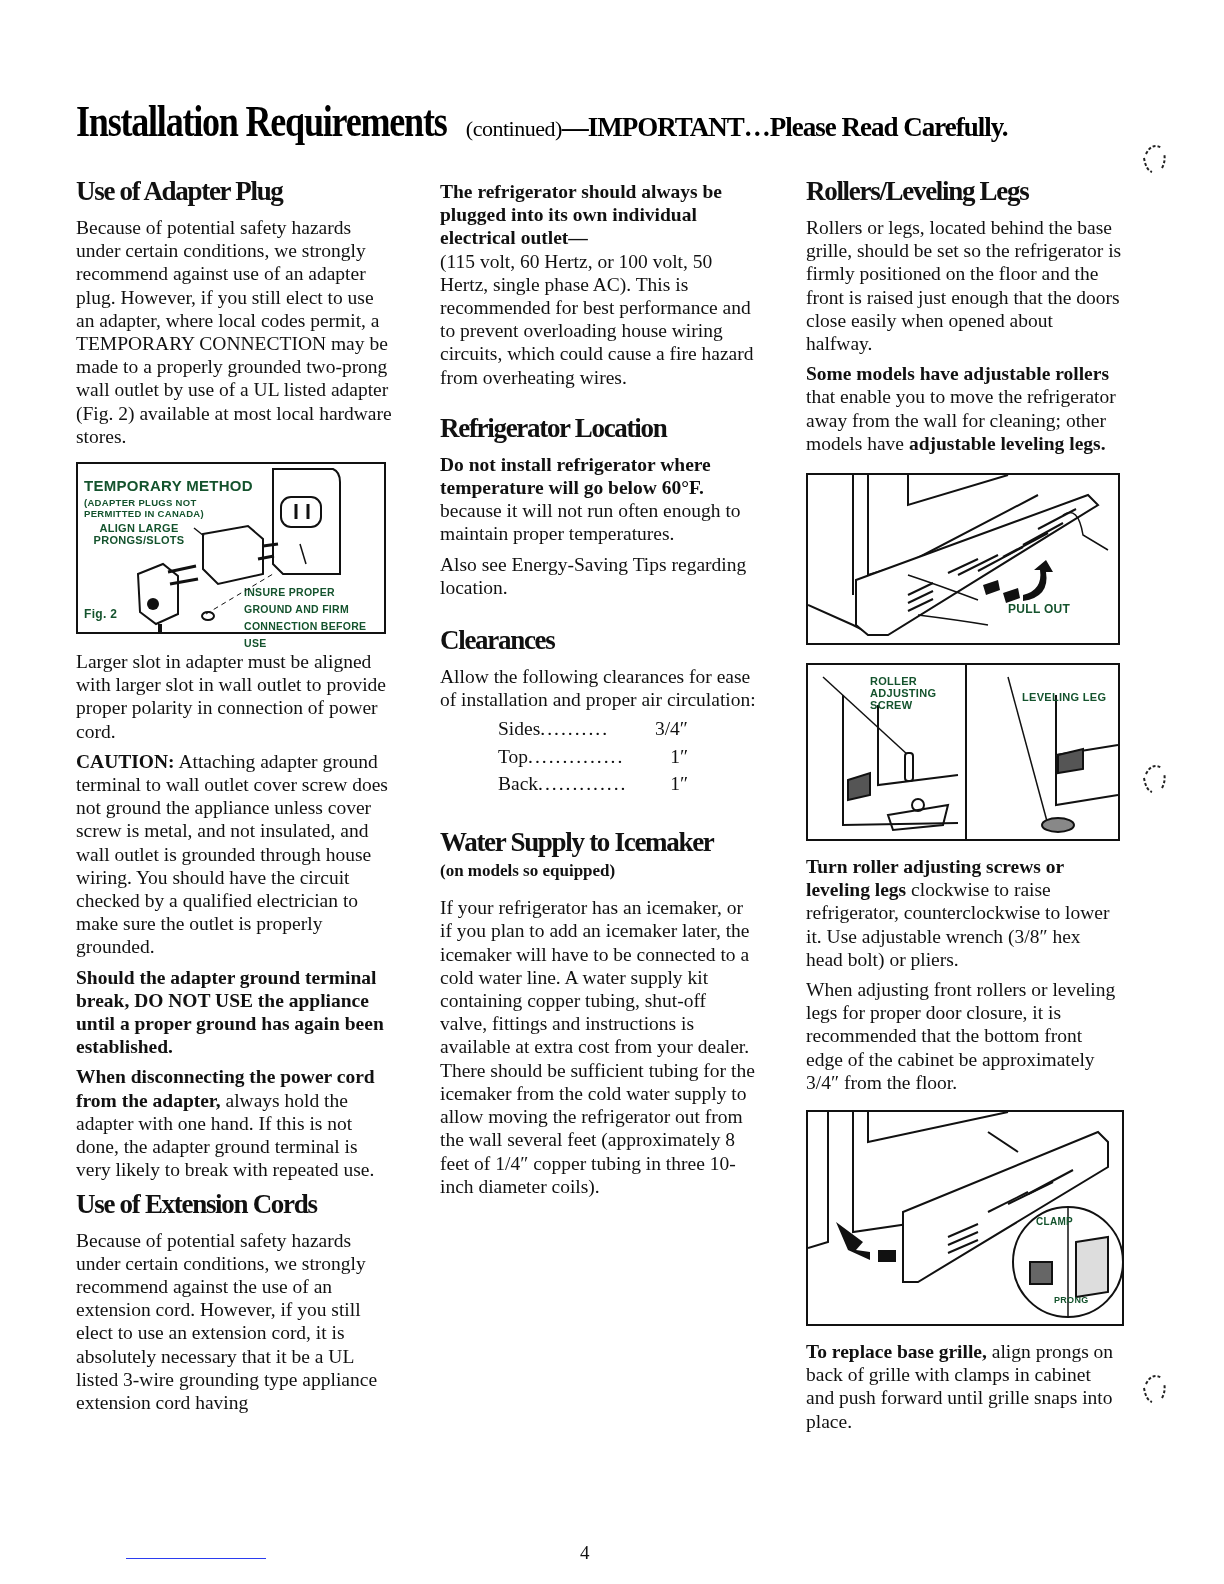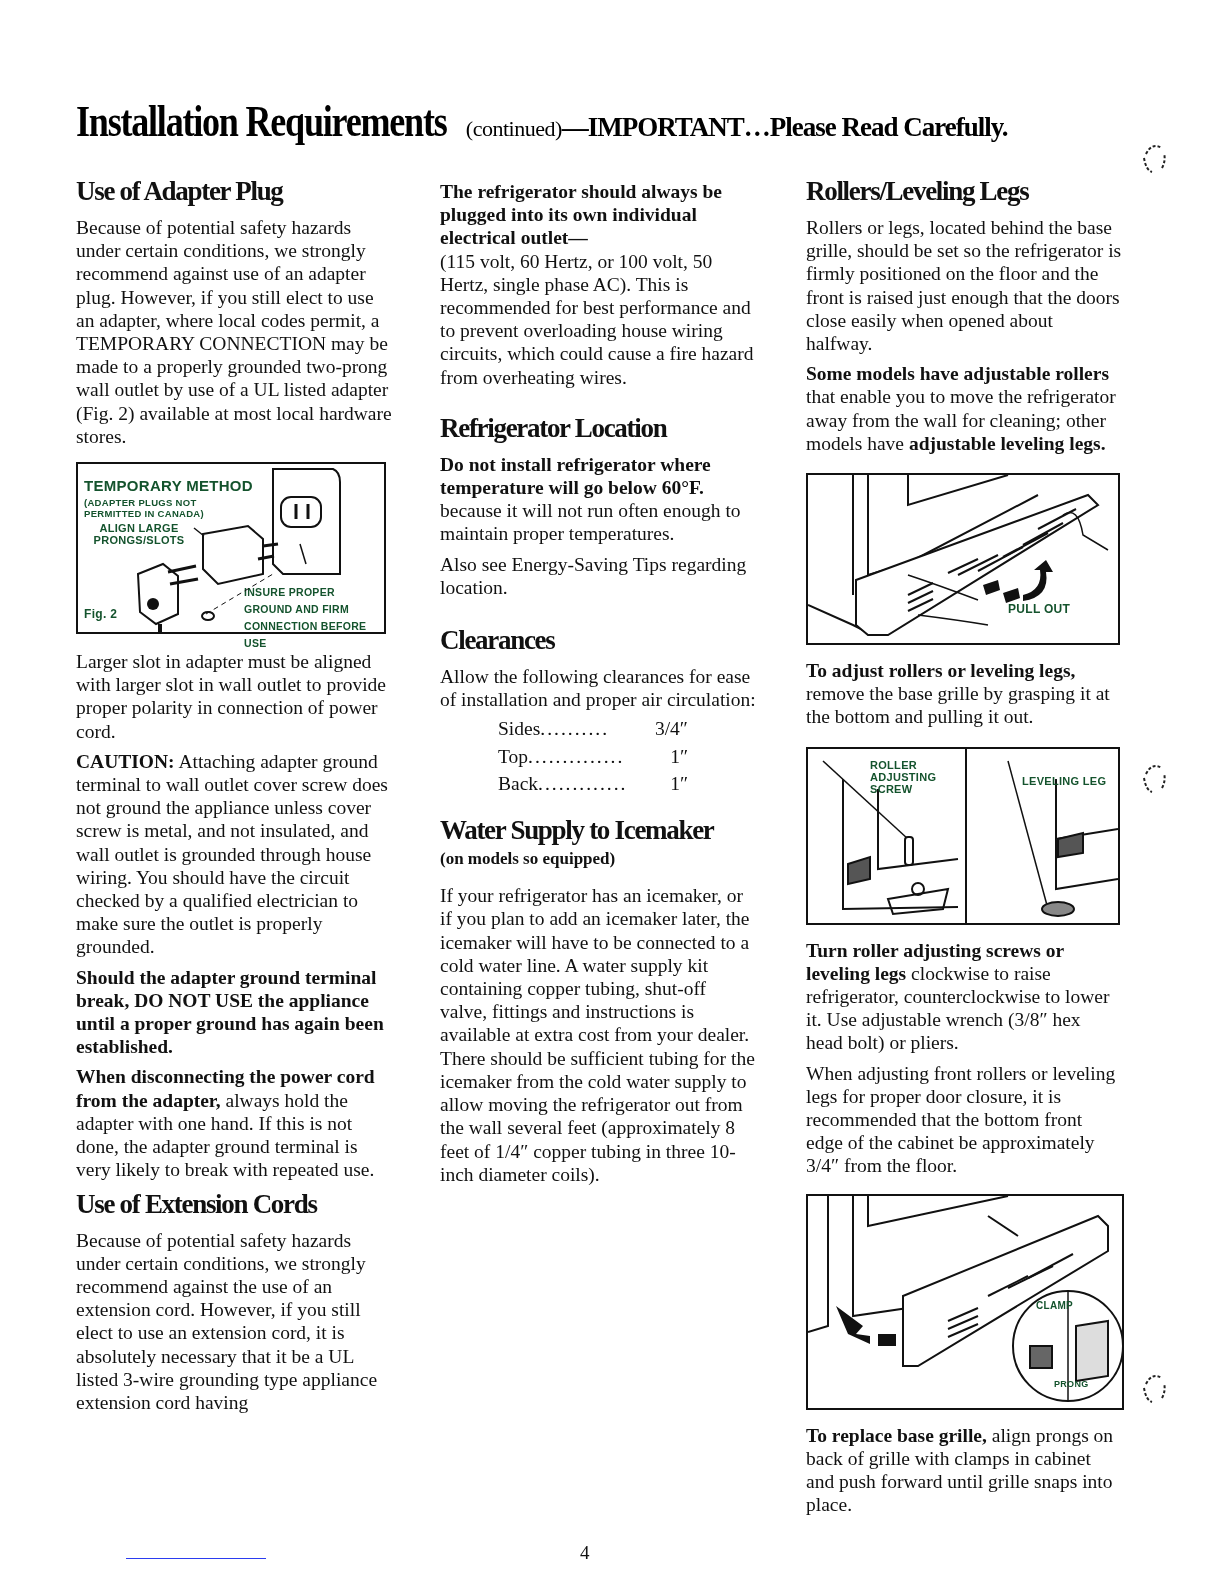--- a/index.html
+++ b/index.html
@@ -98,21 +98,21 @@
         <span class="dots">..............</span>
         <span class="val">1″</span>
       </div>
     <div class="clear-row" style="margin-top:4px;">
         <span class="lbl">Back</span>
         <span class="dots">.............</span>
         <span class="val">1″</span>
       </div>
   </div>
 
-  <h2 style="margin-top:20px;">Water Supply to Icemaker</h2>
+  <h2 style="margin-top:32px;">Water Supply to Icemaker</h2>
   <div class="sub">(on models so equipped)</div>
   <p>If your refrigerator has an icemaker, or if you plan to add an icemaker later, the icemaker will have to be connected to a cold water line. A water supply kit containing copper tubing, shut-off valve, fittings and instructions is available at extra cost from your dealer. There should be sufficient tubing for the icemaker from the cold water supply to allow moving the refrigerator out from the wall several feet (approximately 8 feet of 1/4″ copper tubing in three 10-inch diameter coils).</p>
 </div>
 
 <div class="col" style="left:806px; top:176px; width:316px;">
   <h2>Rollers/Leveling Legs</h2>
   <p>Rollers or legs, located behind the base grille, should be set so the refrigerator is firmly positioned on the floor and the front is raised just enough that the doors close easily when opened about halfway.</p>
   <p><b>Some models have adjustable rollers</b><span> that enable you to move the refrigerator away from the wall for cleaning; other models have </span><b>adjustable leveling legs.</b></p>
 
   <div class="fig" style="width:310px; height:168px; margin-top:18px; margin-bottom:14px;">
@@ -134,21 +134,20 @@
           <line x1="230" y1="54" x2="268" y2="34"></line>
       </g>
       <path d="M175 110 L190 105 L192 115 L178 120 Z M195 118 L210 113 L212 123 L198 128 Z" fill="#111"></path>
       <path d="M215 120 Q235 115 232 95 L226 95 L238 85 L245 97 L238 97 Q242 122 215 126 Z" fill="#111"></path>
       <path d="M100 100 Q130 110 170 125 M110 140 Q150 145 180 150" stroke="#111" stroke-width="1.5" fill="none"></path>
       <path d="M255 40 Q270 30 275 60 L300 75" stroke="#111" stroke-width="1.5" fill="none"></path>
     </svg>
     <div class="figlabel" style="left:200px; top:128px; font-size:12px;">PULL OUT</div>
   </div>
 
-  <p><b>To adjust rollers or leveling legs,</b><span> remove the base grille by grasping it at the bottom and pulling it out.</span></p>
 
   <div class="fig" style="width:310px; height:174px; margin-top:18px; margin-bottom:14px;">
     <svg width="310" height="174" style="position:absolute; left:0; top:0;">
       <line x1="158" y1="0" x2="158" y2="174" stroke="#111" stroke-width="2"></line>
       <line x1="15" y1="12" x2="100" y2="90" stroke="#111" stroke-width="1.5"></line>
       <path d="M35 30 L35 160 L150 158" stroke="#111" stroke-width="2" fill="none"></path>
       <path d="M70 40 L70 120 L150 110" stroke="#111" stroke-width="2" fill="none"></path>
       <rect x="97" y="88" width="8" height="28" rx="3" fill="#fff" stroke="#111" stroke-width="2"></rect>
       <path d="M40 115 L62 108 L62 130 L40 135 Z" fill="#555" stroke="#111" stroke-width="2"></path>
       <path d="M80 150 L140 140 L135 160 L85 165 Z" fill="none" stroke="#111" stroke-width="2"></path>

